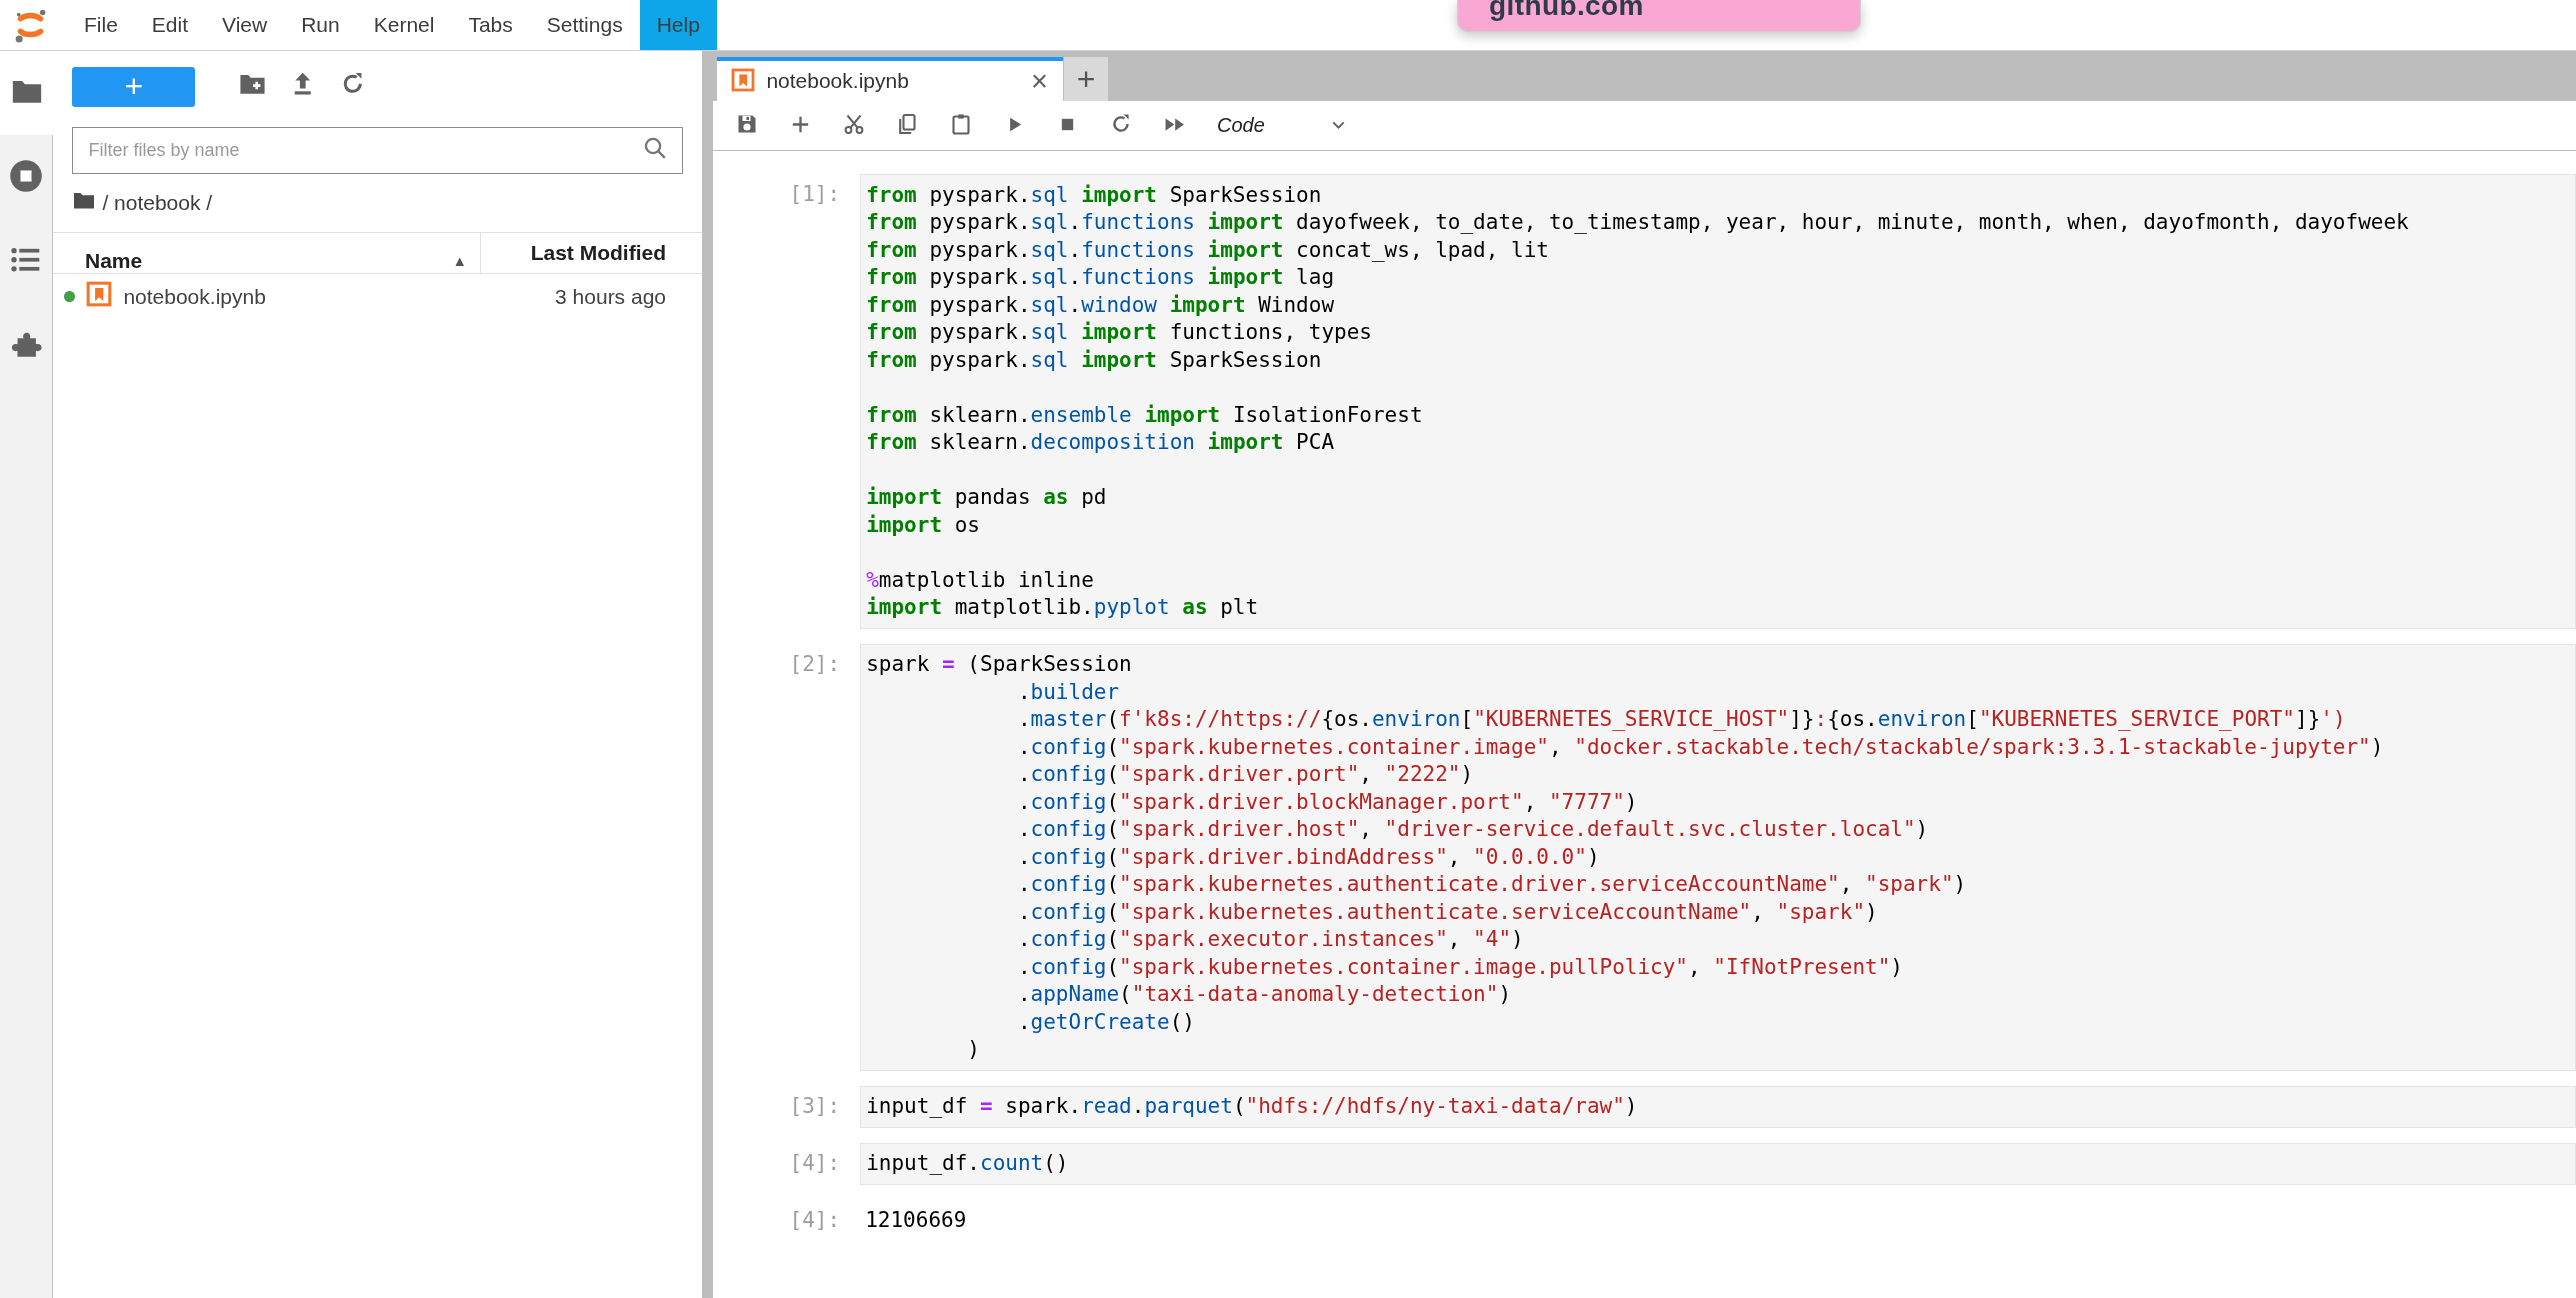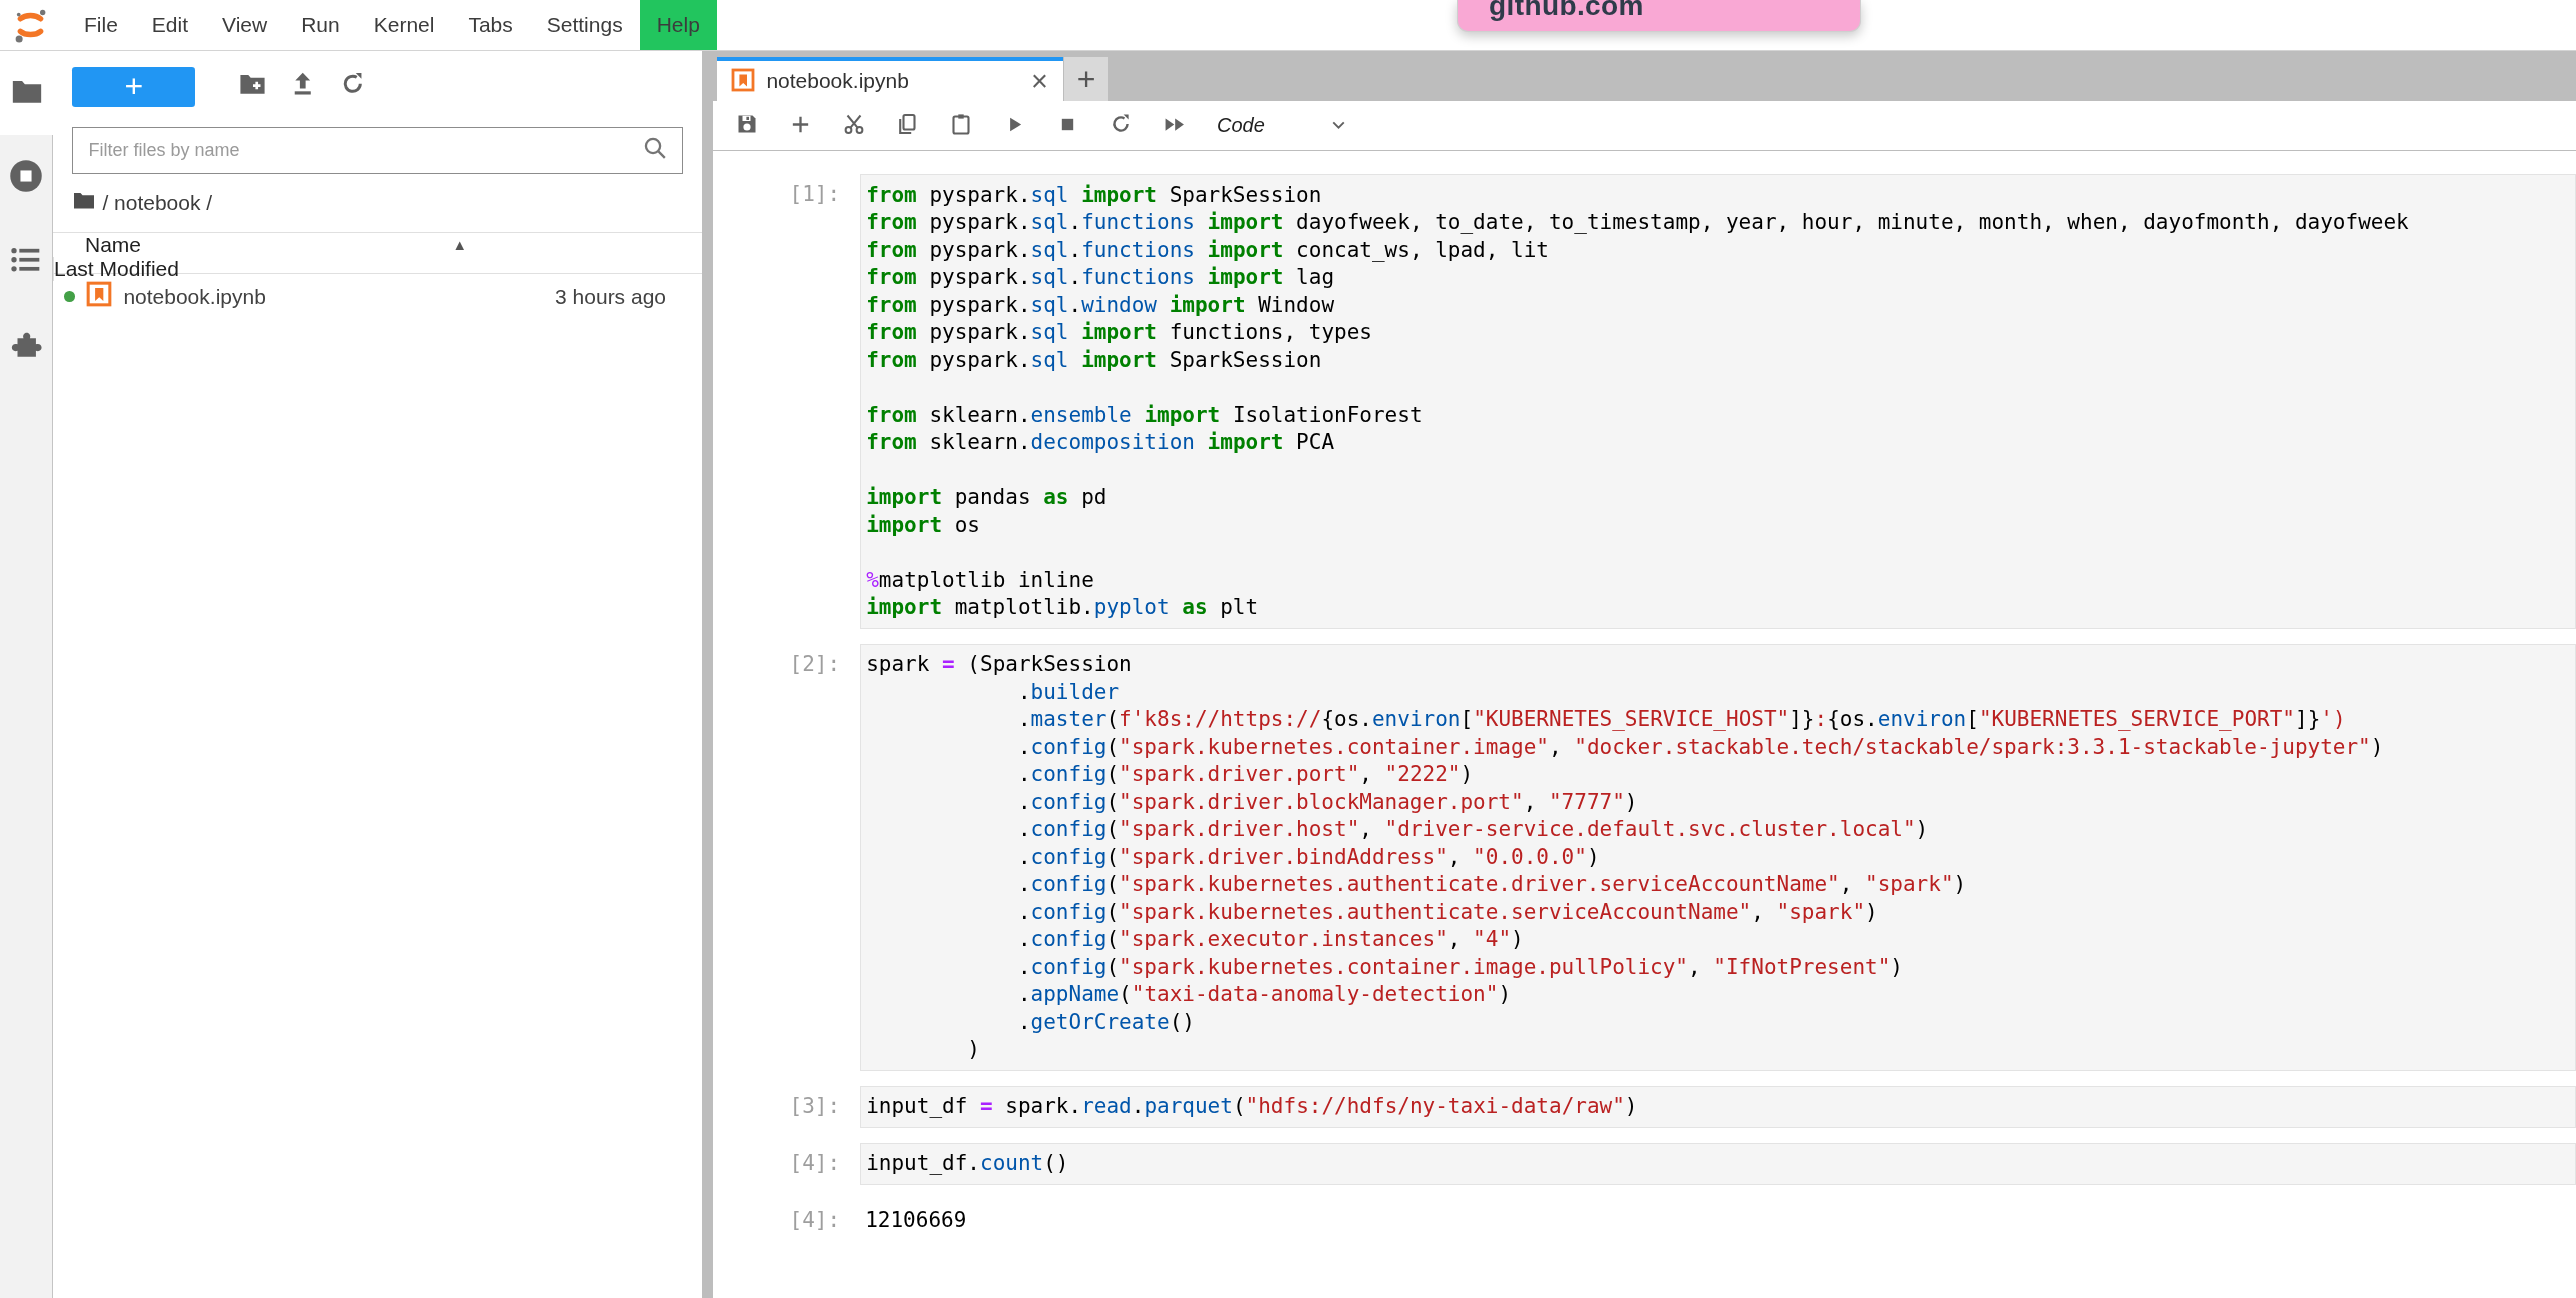--- a/index.html
+++ b/index.html
@@ -2,21 +2,21 @@
 <html style="font-size:13px"><head>
 <meta charset="utf-8">
 <style>
   html,body{margin:0;padding:0;width:2576px;height:1299px;overflow:hidden;background:#fff;}
   .app{position:relative;width:2576px;height:1299px;font-family:"Liberation Sans",sans-serif;background:#fff;}
 
   
   .menubar{display:flex;align-items:stretch;height:50px;border-bottom:1.6px solid #d4d4d4;background:#fff;padding-left:12px;}
   .logo{display:flex;align-items:center;margin-right:18px;}
   .menu-item{display:flex;align-items:center;padding:0 17px;font-size:21px;color:#3c3c3c;cursor:default;}
-  .menu-item.active{background:#22c55e;}
+  .menu-item.active{background:#0ea5e9;}
 
   
   .popup{position:absolute;left:1457px;top:0;width:402px;height:31px;background:#f9a8d4;
          border:1.6px solid #cfcfcf;border-top:none;border-radius:0 0 11.3px 11.3px;
          box-shadow:0 4px 11.3px rgba(0,0,0,0.22);overflow:hidden;z-index:50;}
   .popup-text{font-size:28px;font-weight:700;color:#2f3b4a;margin:-10.5px 0 0 31px;letter-spacing:0.4px;}
 
   
   .body-row{display:flex;height:1247px;}
 
@@ -29,22 +29,22 @@
   
   .filebrowser{width:649px;flex:none;background:#fff;font-size:21px;color:#424242;}
   .fb-toolbar{display:flex;align-items:center;height:71px;padding:0 19.4px;}
   .new-btn{width:123px;height:40px;background:#2196f3;border-radius:3.2px;display:flex;align-items:center;justify-content:center;
            color:#fff;font-size:32px;font-weight:300;margin-right:32px;cursor:pointer;}
   .fb-iconbtn{width:50px;height:45px;display:flex;align-items:center;justify-content:center;cursor:pointer;}
   .fb-search{margin:4.9px 19.4px 0 19.4px;height:45px;border:1.6px solid #8c8c8c;display:flex;align-items:center;padding:0 13px;background:#fff;}
   .fb-search input{flex:1;border:none;outline:none;font-size:18px;color:#333;font-family:"Liberation Sans",sans-serif;background:transparent;}
   .fb-search input::placeholder{color:#9a9a9a;}
   .fb-crumb{display:flex;align-items:center;gap:6px;padding:16px 19.4px 9.7px 19.4px;color:#3c3c3c;}
-  .fb-head{display:flex;align-items:flex-start;height:40px;border-top:0.8px solid #e0e0e0;border-bottom:0.8px solid #e0e0e0;margin-top:6.5px;
-           font-weight:400;color:#212121;flex-direction:column;}
+  .fb-head{display:flex;align-items:flex-end;height:40px;border-top:0.8px solid #e0e0e0;border-bottom:0.8px solid #e0e0e0;margin-top:6.5px;
+           font-weight:700;color:#212121;}
   .fb-head .col-name{width:427px;box-sizing:border-box;padding-left:32px;display:flex;align-items:center;}
   .fb-head .caret{margin-left:auto;margin-right:13px;font-size:14.6px;color:#555;}
   .fb-head .col-mod{flex:1;border-left:0.8px solid #e0e0e0;height:100%;display:flex;align-items:center;justify-content:flex-end;padding-right:36px;box-sizing:border-box;}
   .fb-row{display:flex;align-items:center;height:45px;padding-left:11.3px;cursor:pointer;}
   .run-dot{width:10.5px;height:10.5px;border-radius:50%;background:#43a047;margin-right:11.3px;flex:none;}
   .fb-row .fname{margin-left:11.3px;color:#424242;}
   .fb-row .fmod{margin-left:auto;padding-right:36px;color:#424242;}
 
   
   .splitter{width:10.5px;background:#bdbdbd;flex:none;cursor:col-resize;}

